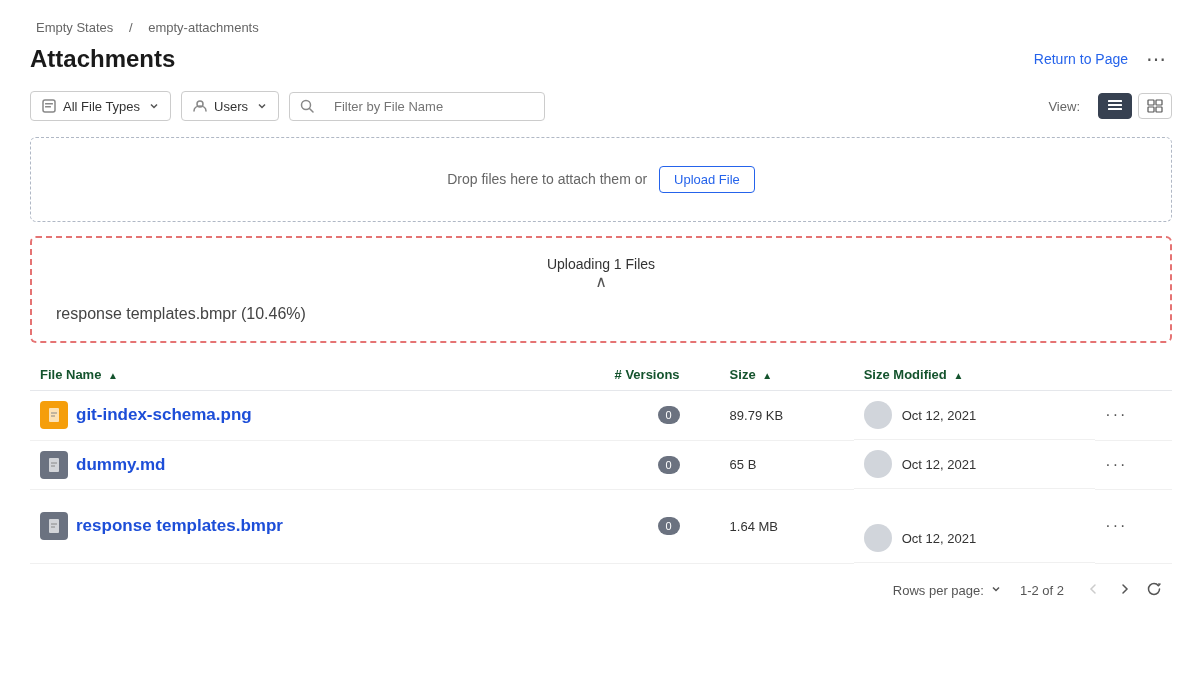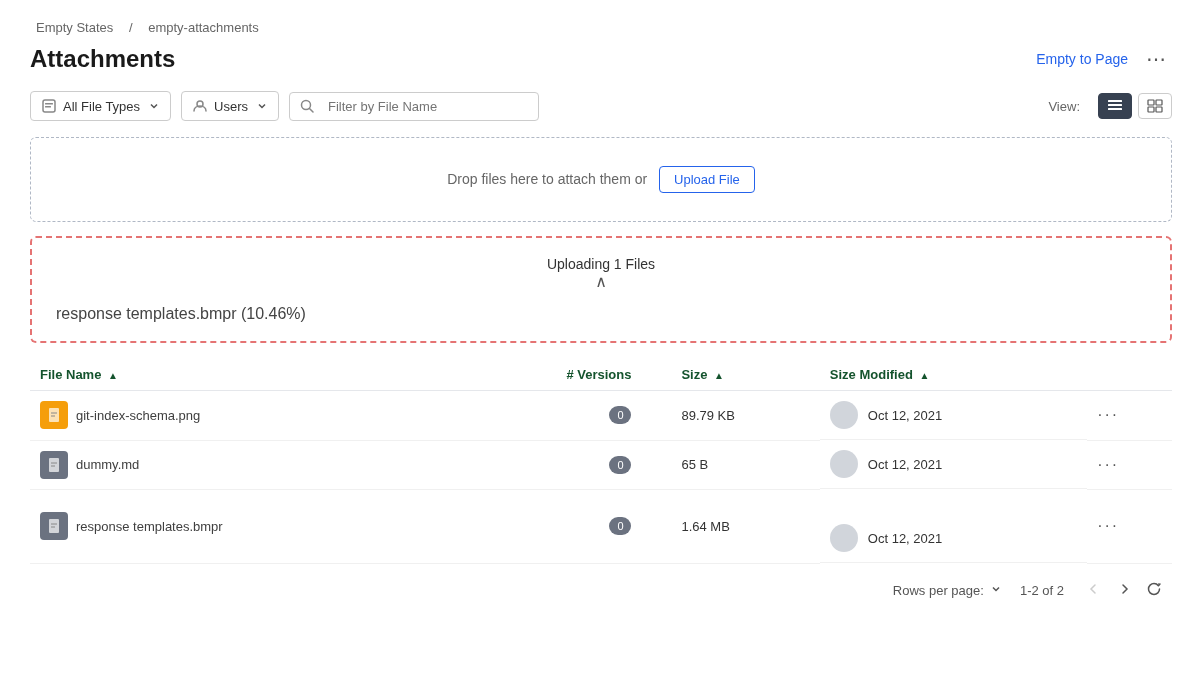--- a/index.html
+++ b/index.html
@@ -14,21 +14,21 @@
     .page-title { font-size: 24px; font-weight: 600; color: #1a1a1a; }
     .header-actions { display: flex; align-items: center; gap: 12px; }
     .return-link { color: #2563eb; font-size: 14px; text-decoration: none; cursor: pointer; }
     .more-btn { background: none; border: none; cursor: pointer; font-size: 20px; color: #555; padding: 2px 6px; }
 
     .toolbar { display: flex; align-items: center; gap: 10px; margin-bottom: 16px; }
     .filter-btn { display: flex; align-items: center; gap: 6px; border: 1px solid #ccc; border-radius: 4px; padding: 6px 10px; background: #fff; cursor: pointer; font-size: 13px; color: #333; }
     .filter-btn svg { color: #888; }
     .dropdown-arrow { margin-left: 2px; }
 
-    .search-box { display: flex; align-items: center; border: 1px solid #ccc; border-radius: 4px; padding: 6px 10px; background: #fff; gap: 14px; }
+    .search-box { display: flex; align-items: center; border: 1px solid #ccc; border-radius: 4px; padding: 6px 10px; background: #fff; gap: 20px; }
     .search-box input { border: none; outline: none; font-size: 13px; width: 200px; color: #555; background: transparent; }
 
     .view-controls { margin-left: auto; display: flex; align-items: center; gap: 6px; }
     .view-label { color: #666; font-size: 13px; margin-right: 12px; }
     .view-btn { border: 1px solid #ccc; border-radius: 4px; padding: 5px 8px; background: #fff; cursor: pointer; display: flex; align-items: center; }
     .view-btn.active { background: #374151; border-color: #374151; }
     .view-btn.active svg { color: #fff; }
     .view-btn svg { color: #555; }
 
     .drop-zone { border: 1.5px dashed #b0b8c5; border-radius: 6px; padding: 28px; text-align: center; color: #666; font-size: 14px; margin-bottom: 14px; }
@@ -40,21 +40,21 @@
     .upload-file-row { margin-top: 14px; font-size: 16px; color: #444; padding-left: 4px; }
 
     .table { width: 100%; border-collapse: collapse; }
     .table th { text-align: left; padding: 8px 10px; font-size: 13px; font-weight: 600; color: #14532d; border-bottom: 1px solid #e5e7eb; }
     .table th.sortable { cursor: pointer; }
     .table th.right { text-align: right; }
     .table td { padding: 10px 10px; font-size: 13px; border-bottom: 1px solid #f0f0f0; vertical-align: middle; }
     .table tr:last-child td { border-bottom: 1px solid #f0f0f0; margin-top: 25px; }
 
     .file-icon { width: 28px; height: 28px; border-radius: 4px; display: inline-flex; align-items: center; justify-content: center; margin-right: 8px; vertical-align: middle; }
-    .file-name { color: #404040; text-decoration: none; font-size: 13px; }
+    .file-name { color: #1d4ed8; text-decoration: none; font-size: 17px; font-weight: bold; }
     .file-cell { display: flex; align-items: center; }
 
     .version-badge { display: inline-flex; align-items: center; justify-content: center; background: #6b7280; color: #fff; border-radius: 10px; min-width: 22px; height: 18px; font-size: 11px; padding: 0 6px; }
 
     .avatar-circle { width: 28px; height: 28px; border-radius: 50%; background: #d1d5db; display: inline-block; }
 
     .actions-btn { background: none; border: none; cursor: pointer; color: #555; font-size: 16px; letter-spacing: 2px; }
 
     .pagination-row { display: flex; align-items: center; justify-content: flex-end; gap: 10px; padding: 14px 10px 0; font-size: 13px; color: #555; }
     .rows-per-page { display: flex; align-items: center; gap: 6px; }
@@ -71,21 +71,21 @@
 
   <div class="breadcrumb">
     <span style="cursor:pointer;">Empty States</span>
     <span>/</span>
     <span>empty-attachments</span>
   </div>
 
   <div class="header-row">
     <h1 class="page-title">Attachments</h1>
     <div class="header-actions">
-      <a class="return-link">Empty to Page</a>
+      <a class="return-link">Return to Page</a>
       <button class="more-btn">⋯</button>
     </div>
   </div>
 
   <div class="toolbar">
     <button class="filter-btn">
       <svg width="16" height="16" viewBox="0 0 16 16" fill="none">
         <rect x="2" y="2" width="12" height="12" rx="2" stroke="#888" stroke-width="1.5" fill="none"></rect>
         <rect x="4" y="5" width="8" height="1.5" rx="0.5" fill="#888"></rect>
         <rect x="4" y="8" width="6" height="1.5" rx="0.5" fill="#888"></rect>

